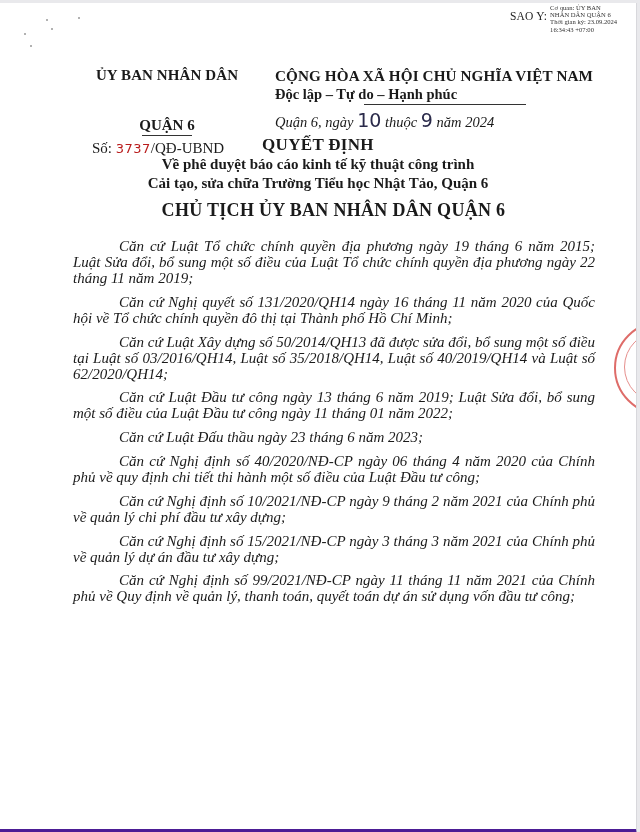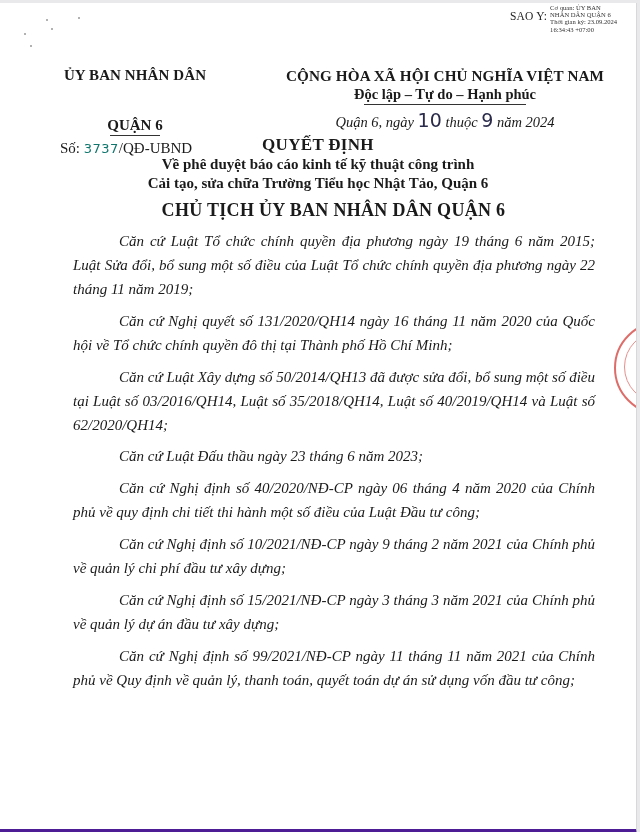--- a/index.html
+++ b/index.html
@@ -19,42 +19,42 @@
   }
   .stamp-box {
     position: absolute; left: 510px; top: 1px;
     display: flex; align-items: flex-start;
   }
   .stamp-label {
     font-size: 11.5px; color: #222; margin-top: 6px; margin-right: 3px; letter-spacing: 0.2px;
   }
   .stamp-lines { font-size: 6.6px; line-height: 7.2px; color: #333; }
   .hdr-left {
-    position: absolute; left: 60px; top: 64px; width: 200px;
+    position: absolute; left: 92px; top: 64px; width: 200px;
   }
   .org-name { font-weight: bold; font-size: 15px; text-align: center; width: 150px; letter-spacing: 0.1px; }
   .org-sub { font-weight: bold; font-size: 15px; text-align: center; width: 150px; line-height: 18px; margin-top: 32px; }
   .org-rule { width: 50px; height: 1px; background: #333; margin: 1px 0 0 50px; }
   .doc-no { font-size: 15px; margin-top: 4px; }
-  .doc-no .hand { font-family: "DejaVu Sans", sans-serif; font-size: 13px; color: #0f766e; letter-spacing: 0.5px; }
+  .doc-no .hand { font-family: "DejaVu Sans", sans-serif; font-size: 13px; color: #b91c1c; letter-spacing: 0.5px; }
   .hdr-right {
-    position: absolute; left: 275px; top: 64px; width: 340px; text-align: center;
+    position: absolute; left: 275px; top: 64px; width: 340px; 
   }
   .nation { font-weight: bold; font-size: 15.2px; letter-spacing: 0.1px; }
   .motto { font-weight: bold; font-size: 14.5px; line-height: 19px; }
   .motto-rule { width: 162px; height: 1px; background: #333; margin: 0 auto; }
   .date-line { font-style: italic; font-size: 14.5px; margin-top: 4px; }
   .date-line .hand { font-family: "DejaVu Sans", sans-serif; font-style: normal; font-size: 19px; color: #2a2a4a; }
   .title-block { position: absolute; left: 0; top: 132px; width: 636px; text-align: center; }
   .doc-title { font-weight: bold; font-size: 17px; letter-spacing: 0.3px; }
   .doc-subject { font-weight: bold; font-size: 15px; line-height: 19px; }
   .authority { font-weight: bold; font-size: 18px; margin-top: 7px; letter-spacing: 0.3px; padding-left: 31px; }
   .body {
-    position: absolute; left: 73px; top: 226px; width: 522px;
-    font-style: italic; font-size: 15px; line-height: 24px; text-align: justify;
+    position: absolute; left: 73px; top: 235px; width: 522px;
+    font-style: italic; font-size: 15px; line-height: 16px; text-align: justify;
   }
   .para { text-indent: 46px; margin: 0 0 7.8px 0; }
   .seal {
     position: absolute; left: 614px; top: 318px; width: 90px; height: 90px;
     border: 2px solid #d9534f; border-radius: 50%; opacity: 0.85;
   }
   .seal-inner {
     position: absolute; left: 8px; top: 8px; width: 70px; height: 70px;
     border: 1px solid #e07a77; border-radius: 50%;
   }
@@ -111,20 +111,21 @@
     <div class="doc-title">QUYẾT ĐỊNH</div>
     <div class="doc-subject">Về phê duyệt báo cáo kinh tế kỹ thuật công trình</div>
     <div class="doc-subject">Cải tạo, sửa chữa Trường Tiểu học Nhật Tảo, Quận 6</div>
     <div class="authority">CHỦ TỊCH ỦY BAN NHÂN DÂN QUẬN 6</div>
   </div>
 
   <div class="body">
     <p class="para">Căn cứ Luật Tổ chức chính quyền địa phương ngày 19 tháng 6 năm 2015; Luật Sửa đổi, bổ sung một số điều của Luật Tổ chức chính quyền địa phương ngày 22 tháng 11 năm 2019;</p>
     <p class="para">Căn cứ Nghị quyết số 131/2020/QH14 ngày 16 tháng 11 năm 2020 của Quốc hội về Tổ chức chính quyền đô thị tại Thành phố Hồ Chí Minh;</p>
     <p class="para">Căn cứ Luật Xây dựng số 50/2014/QH13 đã được sửa đổi, bổ sung một số điều tại Luật số 03/2016/QH14, Luật số 35/2018/QH14, Luật số 40/2019/QH14 và Luật số 62/2020/QH14;</p>
+    <p class="para">Căn cứ Luật Đầu tư công ngày 13 tháng 6 năm 2019; Luật Sửa đổi, bổ sung một số điều của Luật Đầu tư công ngày 11 tháng 01 năm 2022;</p>
     <p class="para">Căn cứ Luật Đấu thầu ngày 23 tháng 6 năm 2023;</p>
     <p class="para">Căn cứ Nghị định số 40/2020/NĐ-CP ngày 06 tháng 4 năm 2020 của Chính phủ về quy định chi tiết thi hành một số điều của Luật Đầu tư công;</p>
     <p class="para">Căn cứ Nghị định số 10/2021/NĐ-CP ngày 9 tháng 2 năm 2021 của Chính phủ về quản lý chi phí đầu tư xây dựng;</p>
     <p class="para">Căn cứ Nghị định số 15/2021/NĐ-CP ngày 3 tháng 3 năm 2021 của Chính phủ về quản lý dự án đầu tư xây dựng;</p>
     <p class="para">Căn cứ Nghị định số 99/2021/NĐ-CP ngày 11 tháng 11 năm 2021 của Chính phủ về Quy định về quản lý, thanh toán, quyết toán dự án sử dụng vốn đầu tư công;</p>
   </div>
 
   <div class="seal">
     <div class="seal-inner"></div>
   </div>

